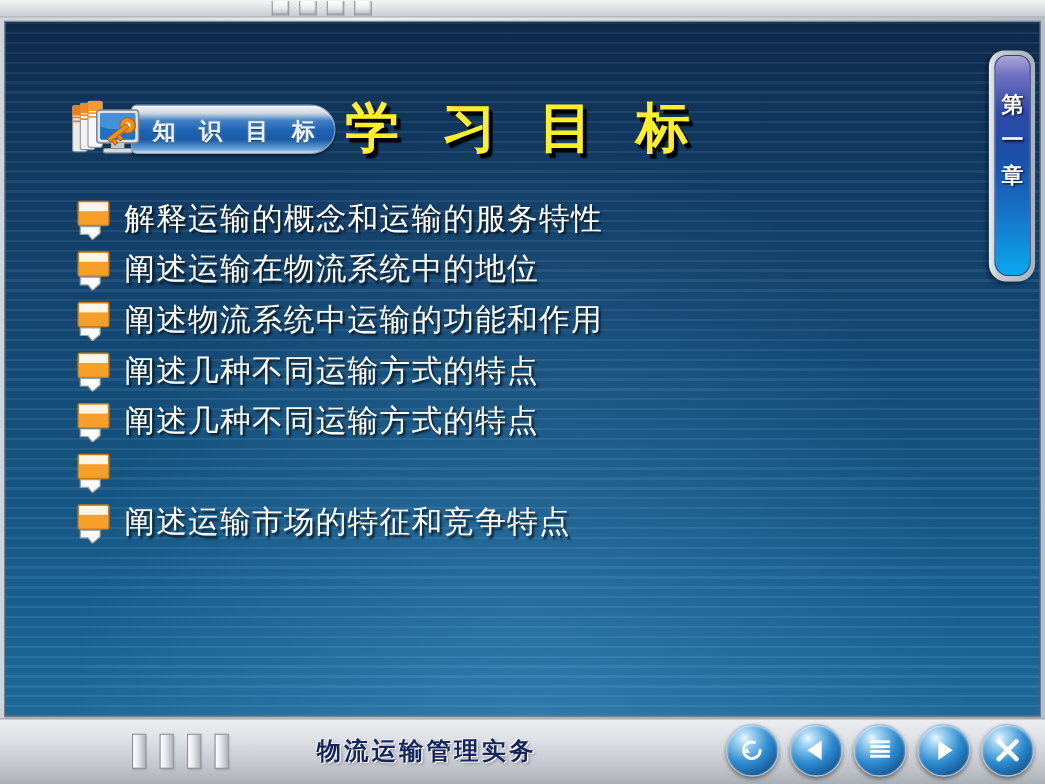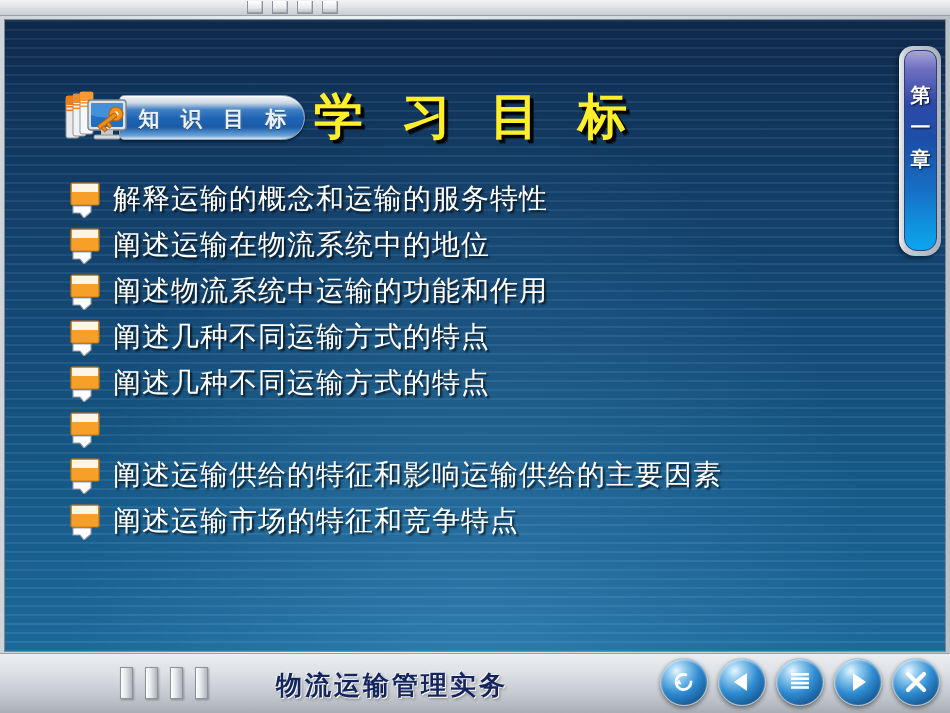--- a/index.html
+++ b/index.html
@@ -128,22 +128,22 @@
     border-top:1px solid #9aa0a8;
   }
   .footer-bars { position:absolute; left:120px; top:13px; display:flex; gap:12px; }
   .footer-bar {
     width:13px; height:32px;
     background:linear-gradient(90deg,#ffffff 0%,#e3e6ea 45%,#b0b5bb 100%);
     border:1px solid #8d939b;
     box-shadow:1px 1px 2px rgba(0,0,0,.3);
   }
   .footer-title {
-    position:absolute; left:276px; top:14px;
-    font-size:26px; font-weight:700; letter-spacing:3px; color:#14245c;
+    position:absolute; left:288px; top:14px;
+    font-size:22px; font-weight:700; letter-spacing:3px; color:#14245c;
     text-shadow:1px 1px 0 #ffffff, -1px -1px 0 rgba(255,255,255,.6), 2px 2px 3px rgba(0,0,0,.3);
     white-space:nowrap;
   }
   .nav { position:absolute; right:10px; top:4px; display:flex; gap:10px; align-items:center; }
   .nav-btn {
     width:48px; height:48px; border-radius:50%;
     background:radial-gradient(circle at 34% 26%, #e9f5fd 0%, #9fd2f2 16%, #2e8bd0 50%, #14558f 82%, #0d3c68 100%);
     box-shadow:0 2px 4px rgba(0,0,0,.45), inset 0 1px 2px rgba(255,255,255,.7);
     display:flex; align-items:center; justify-content:center;
     border:1px solid #b9c4cc;
@@ -277,30 +277,20 @@
           <span class="bullet-icon">
             <svg viewBox="0 0 46 38" width="46" height="38">
               <rect x="4" y="3" width="28" height="22" rx="1.5" fill="#f6a02a" stroke="#c77a12" stroke-width="1.2"></rect>
               <rect x="5" y="4" width="26" height="8" fill="#fdf5e6"></rect>
               <path d="M6 26 l18 0 l0 6 l-7 6 l-4 -5 l-7 0 z" fill="#ffffff" stroke="#9aa0a8" stroke-width="1.1"></path>
             </svg>
           </span>
         </div>
 
 
-        <div class="bullet-row">
-          <span class="bullet-icon">
-            <svg viewBox="0 0 46 38" width="46" height="38">
-              <rect x="4" y="3" width="28" height="22" rx="1.5" fill="#f6a02a" stroke="#c77a12" stroke-width="1.2"></rect>
-              <rect x="5" y="4" width="26" height="8" fill="#fdf5e6"></rect>
-              <path d="M6 26 l18 0 l0 6 l-7 6 l-4 -5 l-7 0 z" fill="#ffffff" stroke="#9aa0a8" stroke-width="1.1"></path>
-            </svg>
-          </span>
-          <span class="bullet-label">阐述运输供给的特征和影响运输供给的主要因素</span>
-        </div>
 
         <div class="bullet-row">
           <span class="bullet-icon">
             <svg viewBox="0 0 46 38" width="46" height="38">
               <rect x="4" y="3" width="28" height="22" rx="1.5" fill="#f6a02a" stroke="#c77a12" stroke-width="1.2"></rect>
               <rect x="5" y="4" width="26" height="8" fill="#fdf5e6"></rect>
               <path d="M6 26 l18 0 l0 6 l-7 6 l-4 -5 l-7 0 z" fill="#ffffff" stroke="#9aa0a8" stroke-width="1.1"></path>
             </svg>
           </span>
           <span class="bullet-label">阐述运输市场的特征和竞争特点</span>

